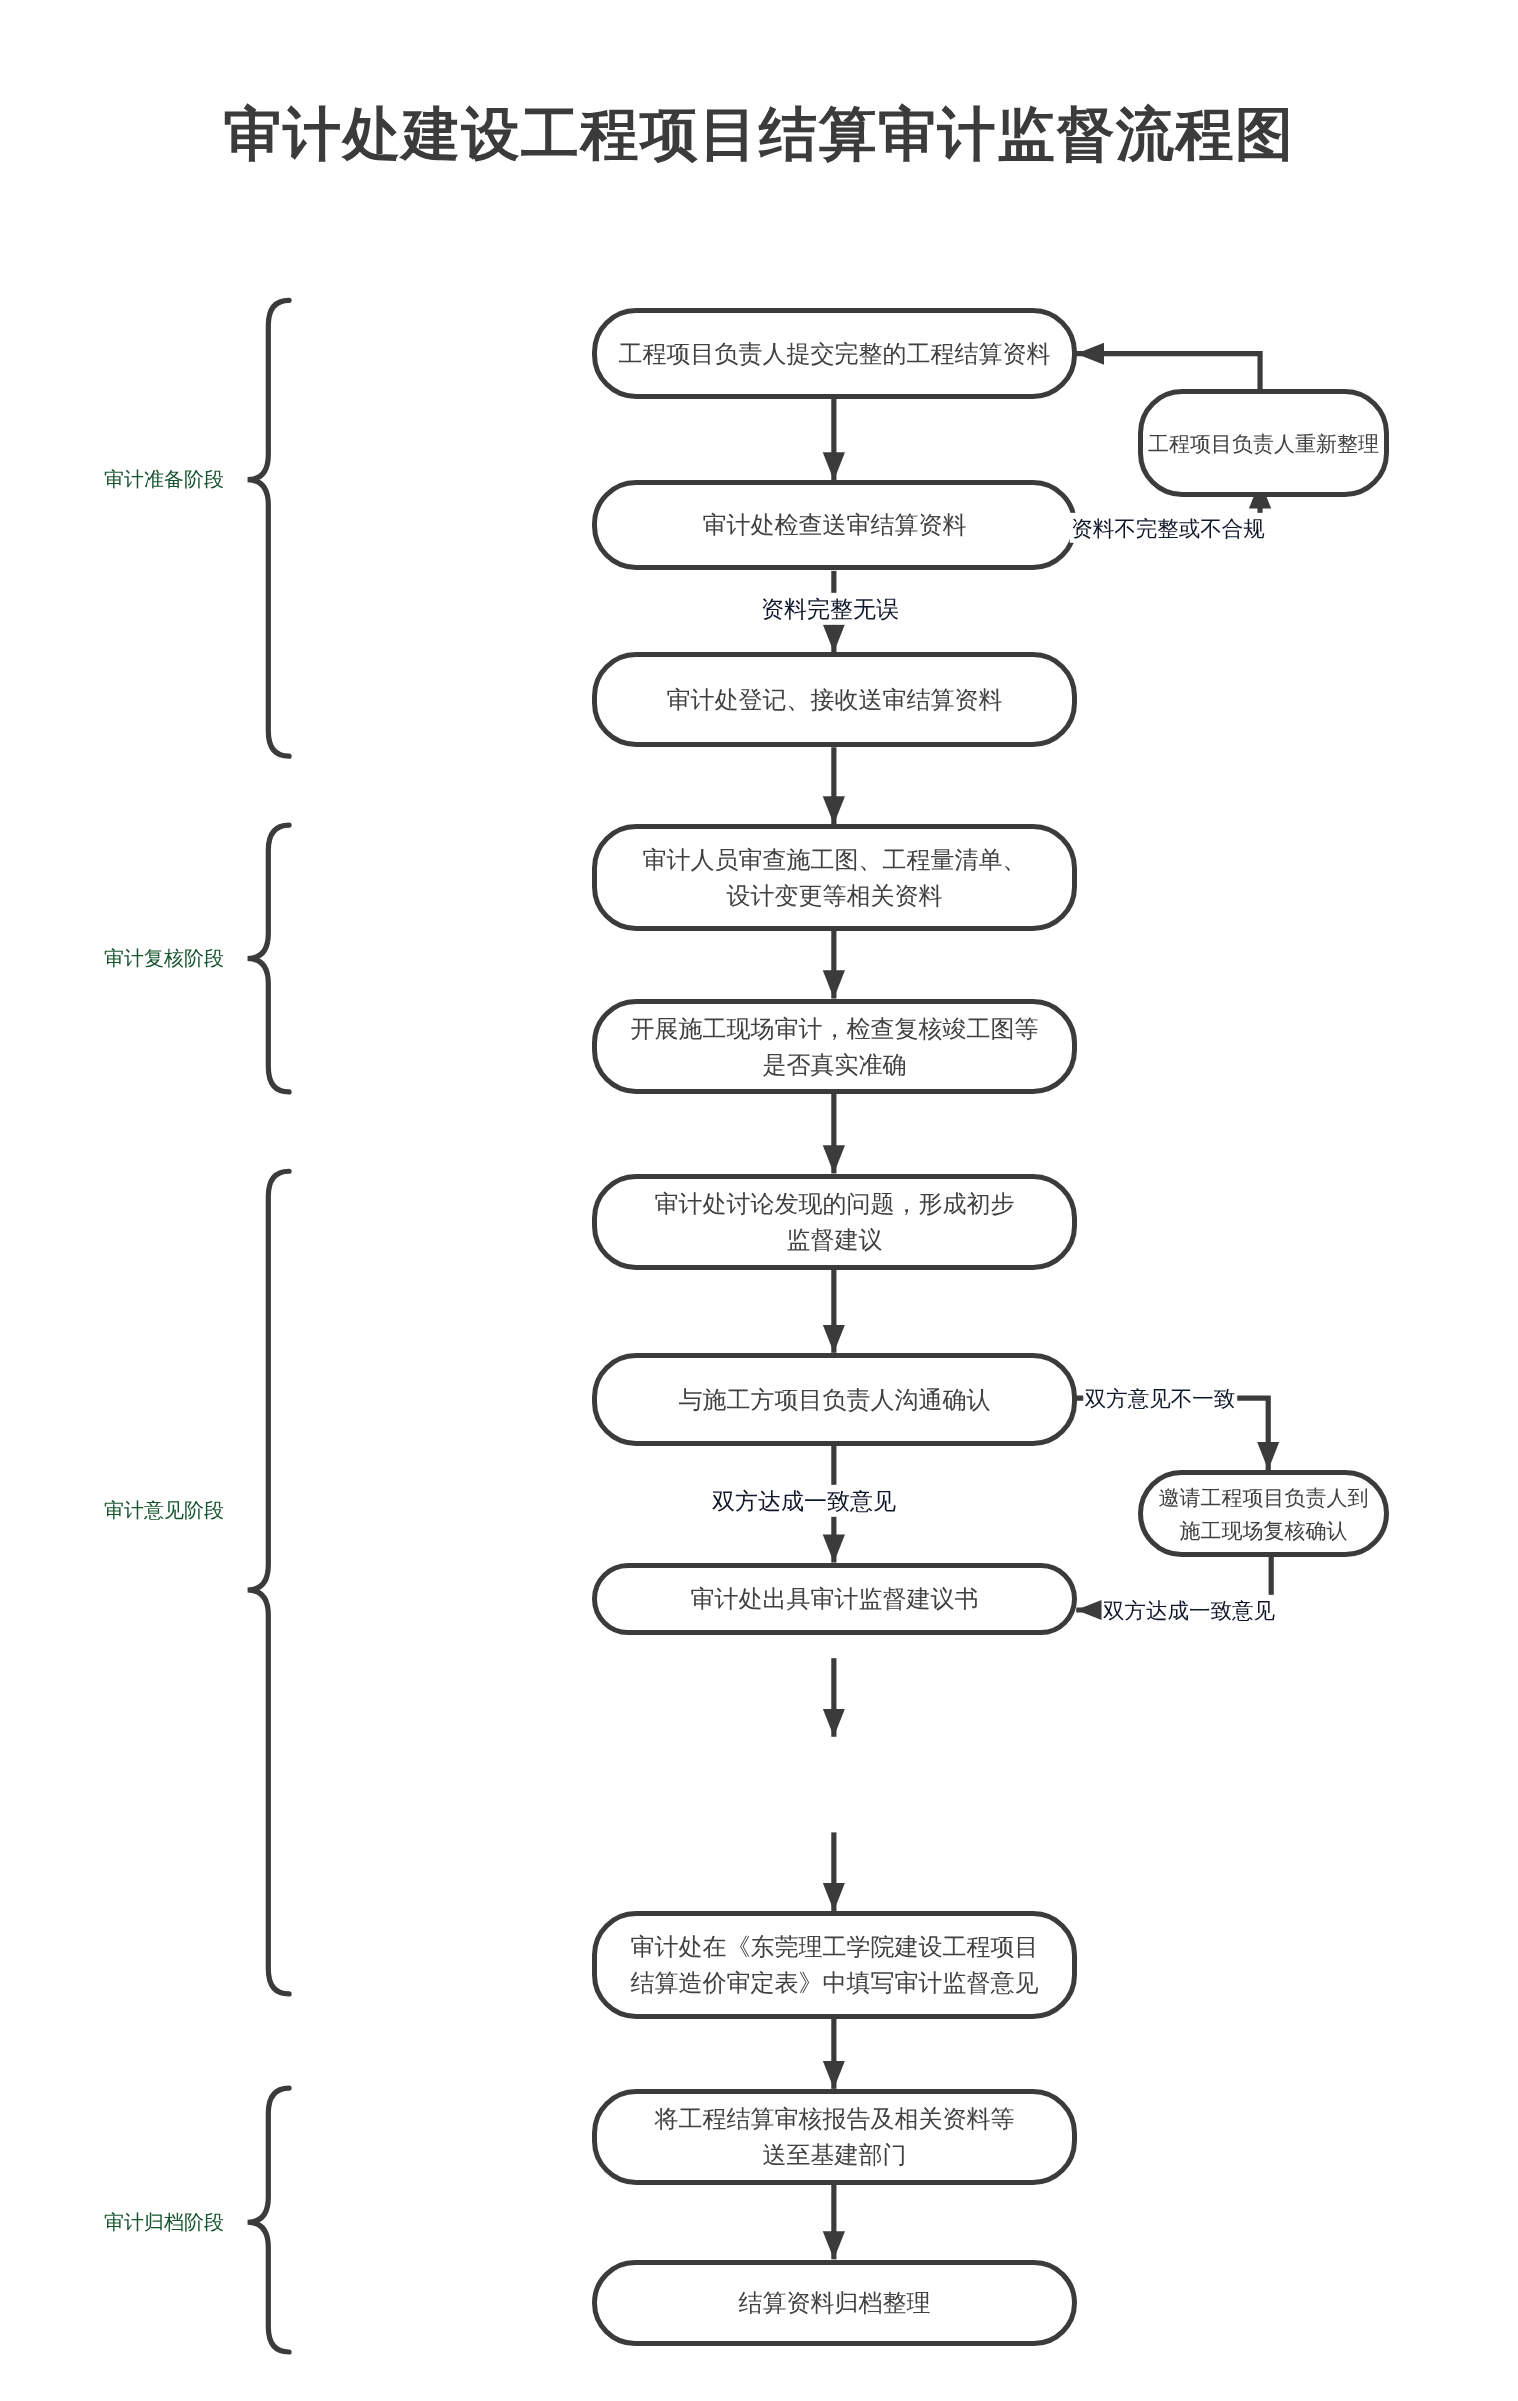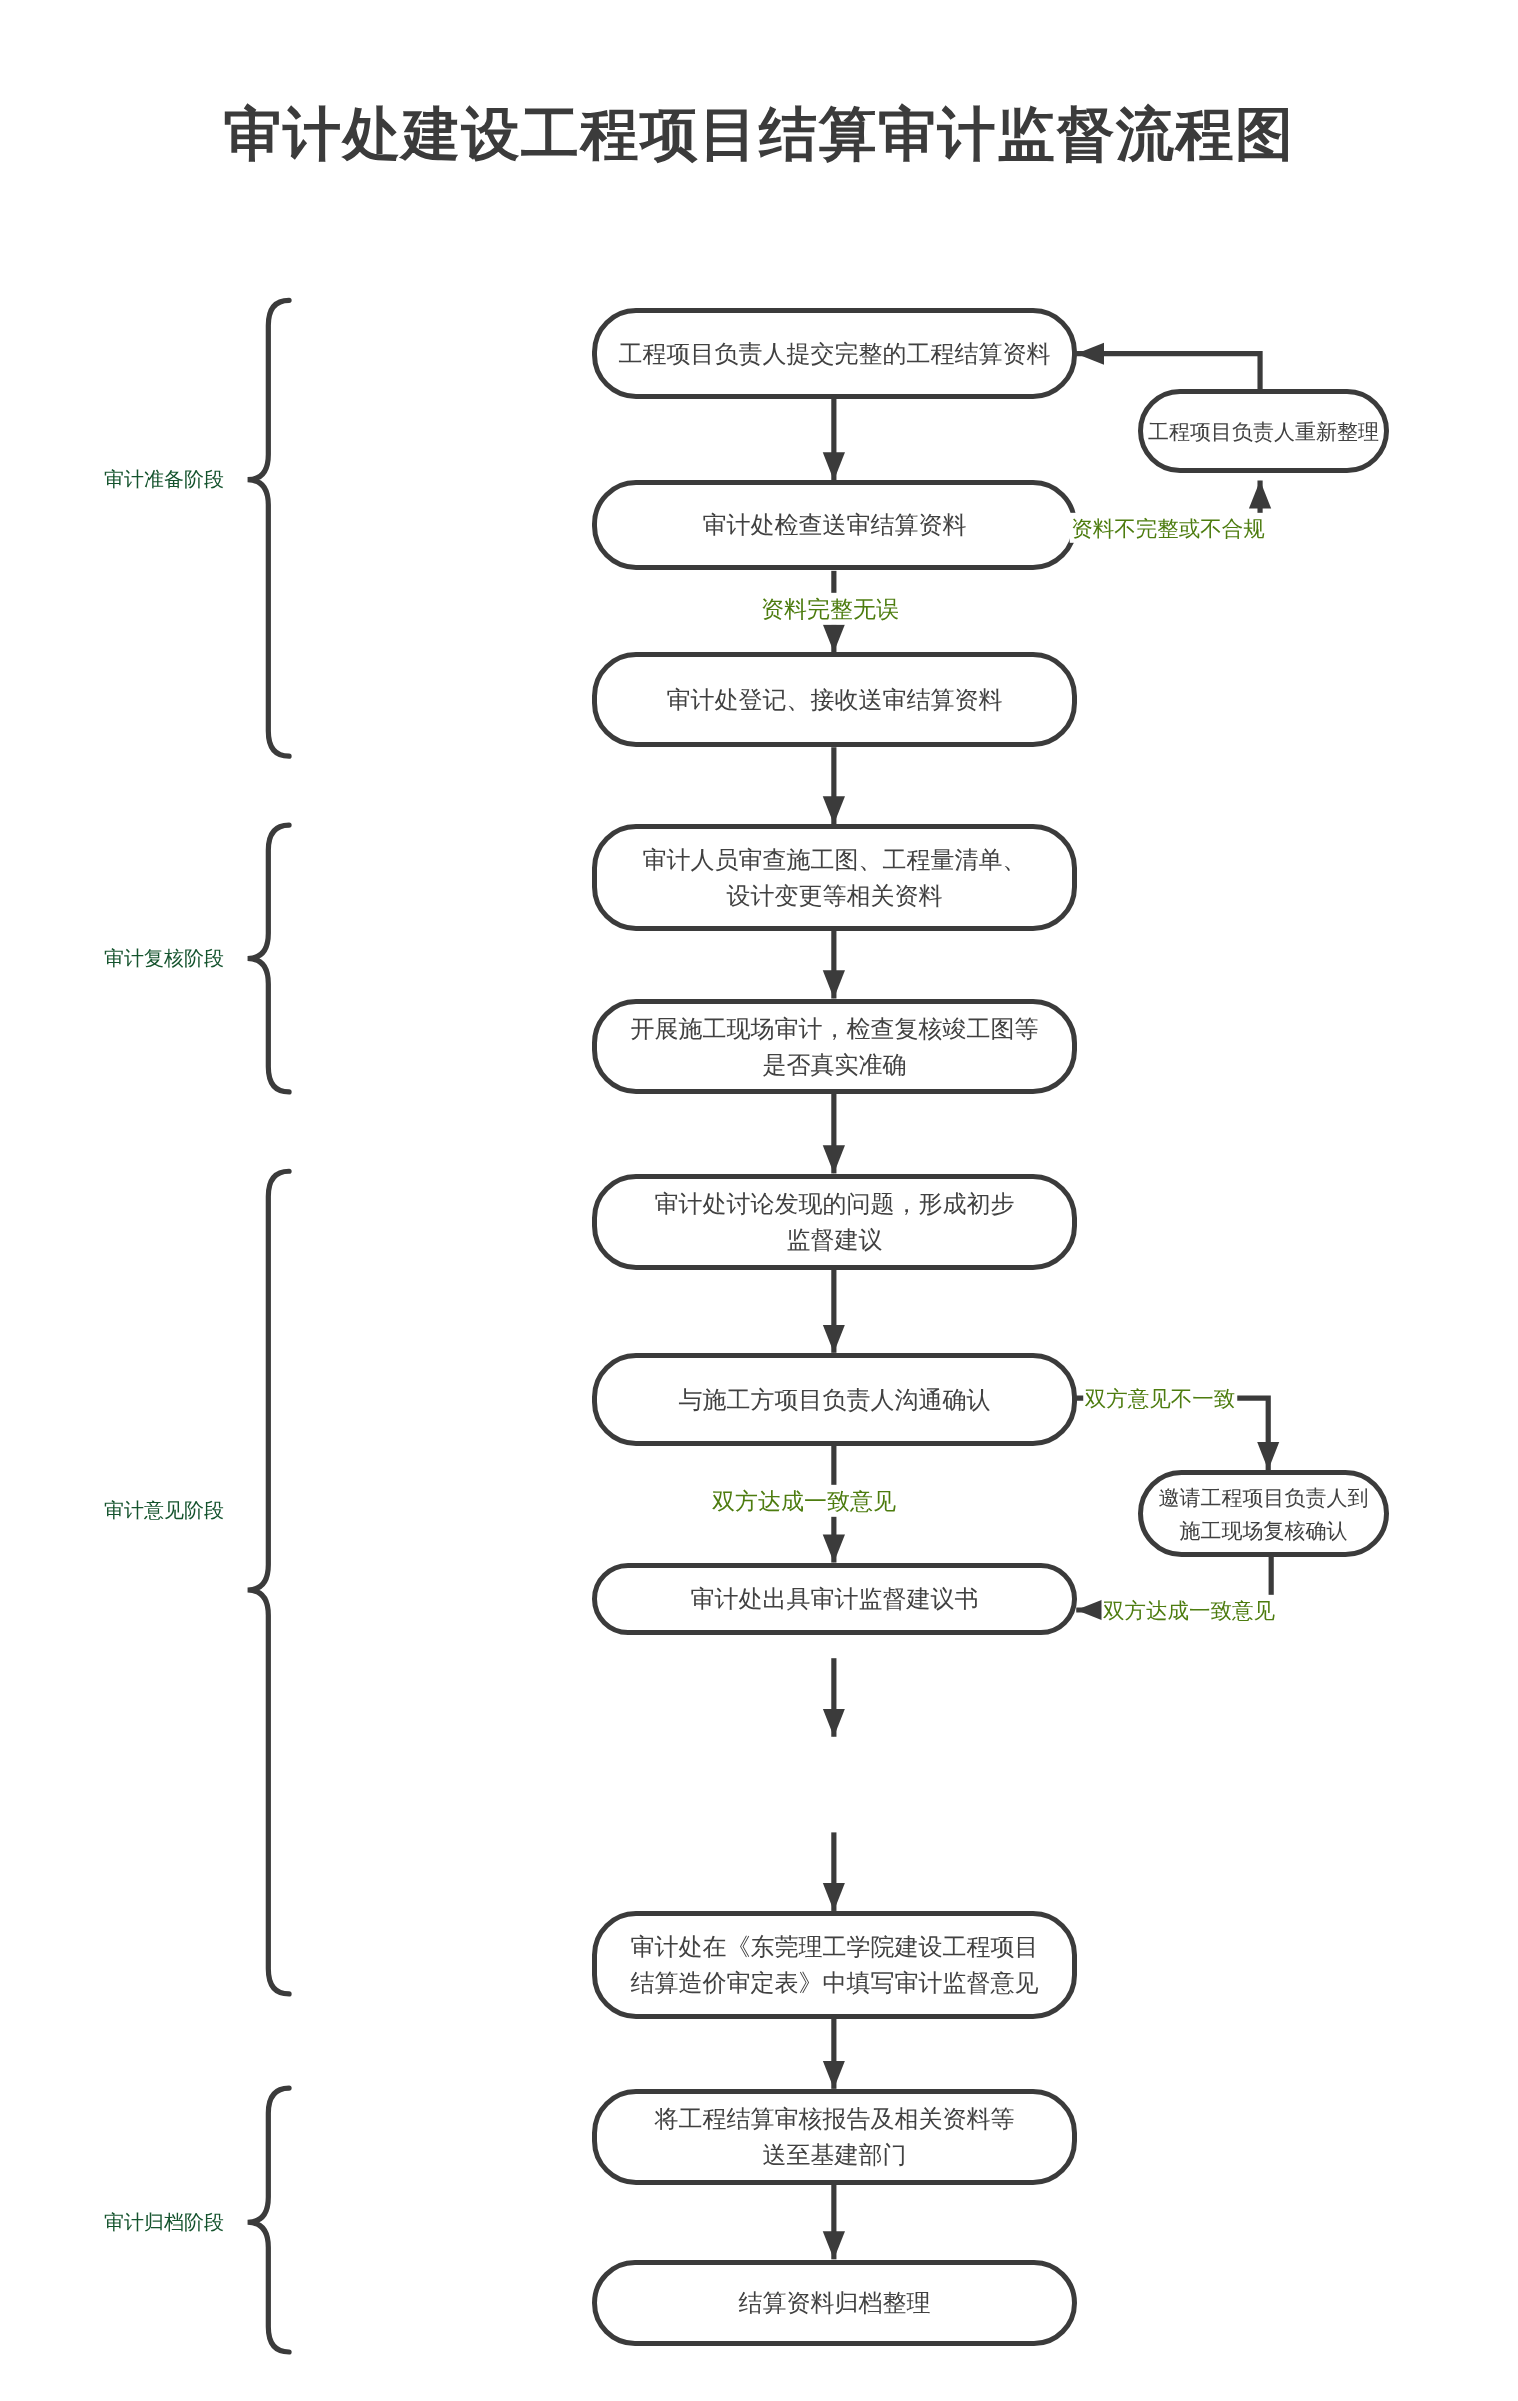--- a/index.html
+++ b/index.html
@@ -24,25 +24,25 @@
   #b3{top:652px;height:95px}
   #b4{top:824px;height:107px}
   #b5{top:999px;height:95px}
   #b6{top:1174px;height:96px}
   #b7{top:1353px;height:93px}
   #b8{top:1563px;height:72px}
   #b9{top:1737px;height:96px}
   #b10{top:1911px;height:108px}
   #b11{top:2089px;height:96px}
   #b12{top:2260px;height:86px}
-  #s1{top:389px;height:84px}
+  #s1{top:389px;height:108px}
   #s2{top:1470px;height:87px}
   .edge-label{
     position:absolute;transform:translate(-50%,-50%);background:#ffffff;
-    white-space:nowrap;font-size:23px;color:#4d7c0f;z-index:3;padding:0.7px 1.5px;
+    white-space:nowrap;font-size:23px;color:#0f172a;z-index:3;padding:0.7px 1.5px;
   }
   .side-label{font-size:21.5px;}
   #e1{left:830px;top:609px}
   #e2{left:1168px;top:528px}
   #e3{left:1160px;top:1398px}
   #e4{left:804px;top:1501px}
   #e5{left:1189px;top:1610px}
   .phase-label{
     position:absolute;left:53px;width:222px;text-align:center;
     font-size:20px;color:#14532d;z-index:2;line-height:37px;height:37px;

